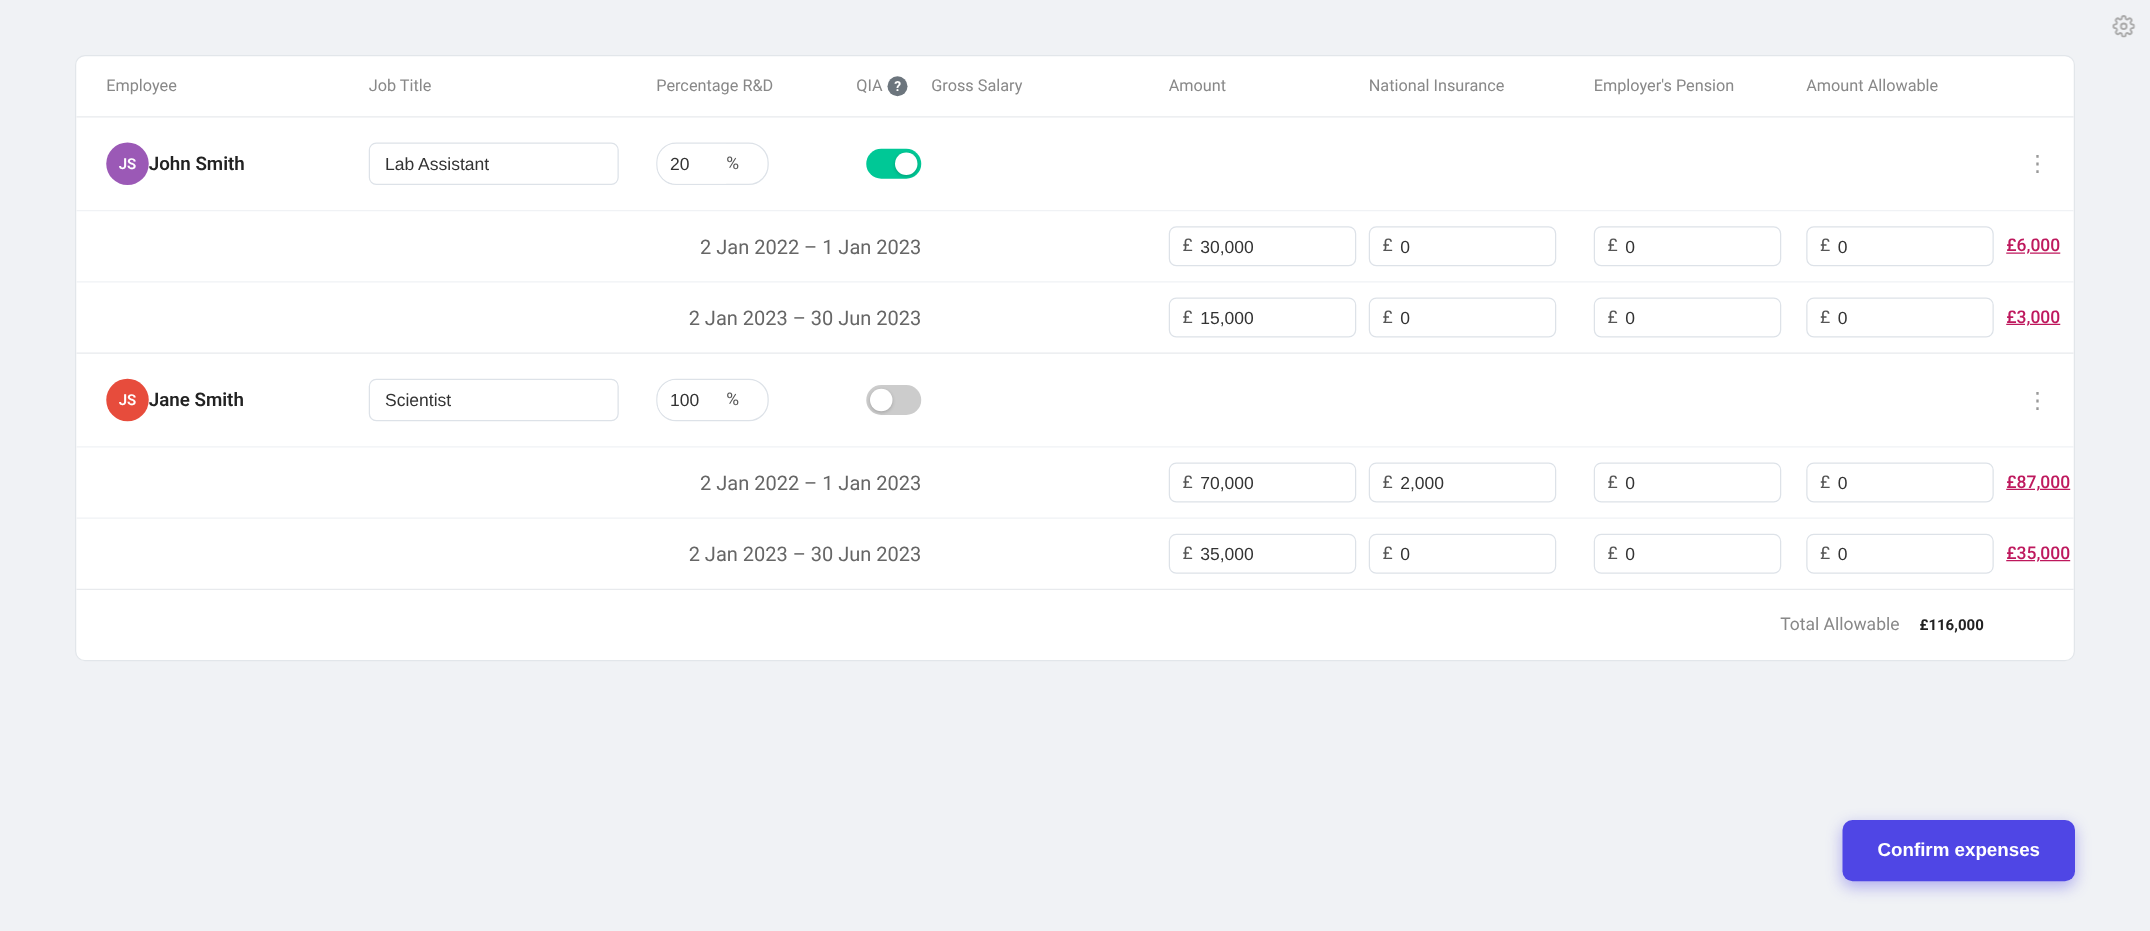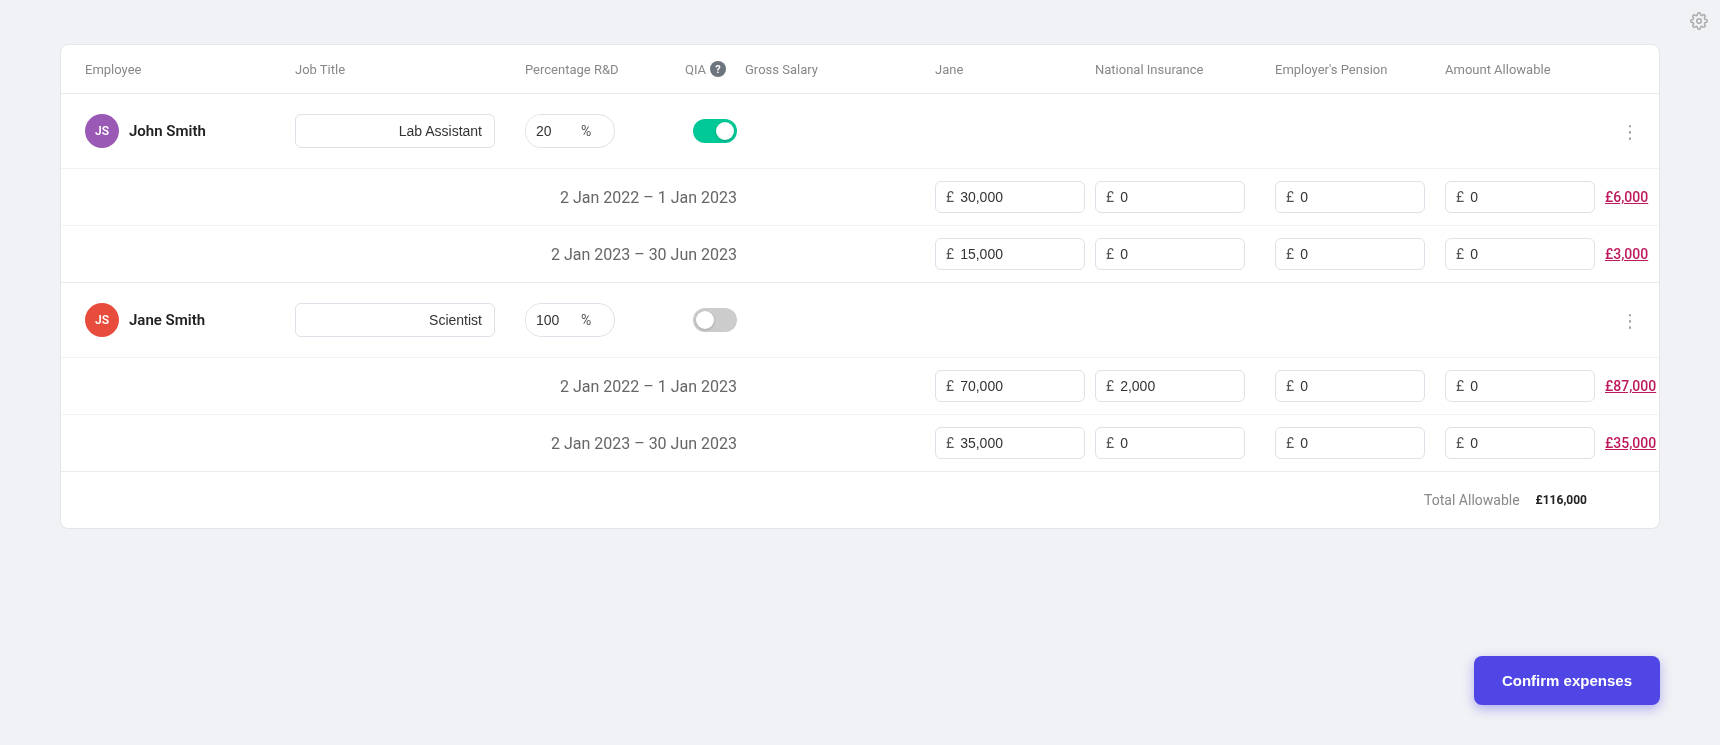--- a/index.html
+++ b/index.html
@@ -79,21 +79,20 @@
       border-bottom: 1px solid #f0f2f5;
     }
 
     .employee-data-row:last-child {
       border-bottom: none;
     }
 
     .employee-info {
       display: flex;
       align-items: center;
-      gap: 10px;
     }
 
     .avatar {
       width: 34px;
       height: 34px;
       border-radius: 50%;
       display: flex;
       align-items: center;
       justify-content: center;
       color: #fff;
@@ -110,21 +109,20 @@
 
     .job-title-input {
       width: 200px;
       padding: 8px 12px;
       border: 1px solid #dde2e8;
       border-radius: 6px;
       font-size: 14px;
       color: #333;
       background: #fff;
       outline: none;
-      text-align: right;
     }
 
     .percentage-input-wrap {
       display: flex;
       align-items: center;
       border: 1px solid #dde2e8;
       border-radius: 16px;
       width: 90px;
       overflow: hidden;
       background: #fff;
@@ -309,21 +307,21 @@
         <span>Percentage R&amp;D</span>
       </div>
       <div class="col-header">
         <span>QIA</span>
         <span class="help-icon">?</span>
       </div>
       <div class="col-header">
         <span>Gross Salary</span>
       </div>
       <div class="col-header">
-        <span>Jane</span>
+        <span>Amount</span>
       </div>
       <div class="col-header">
         <span>National Insurance</span>
       </div>
       <div class="col-header">
         <span>Employer's Pension</span>
       </div>
       <div class="col-header">
         <span>Amount Allowable</span>
       </div>

